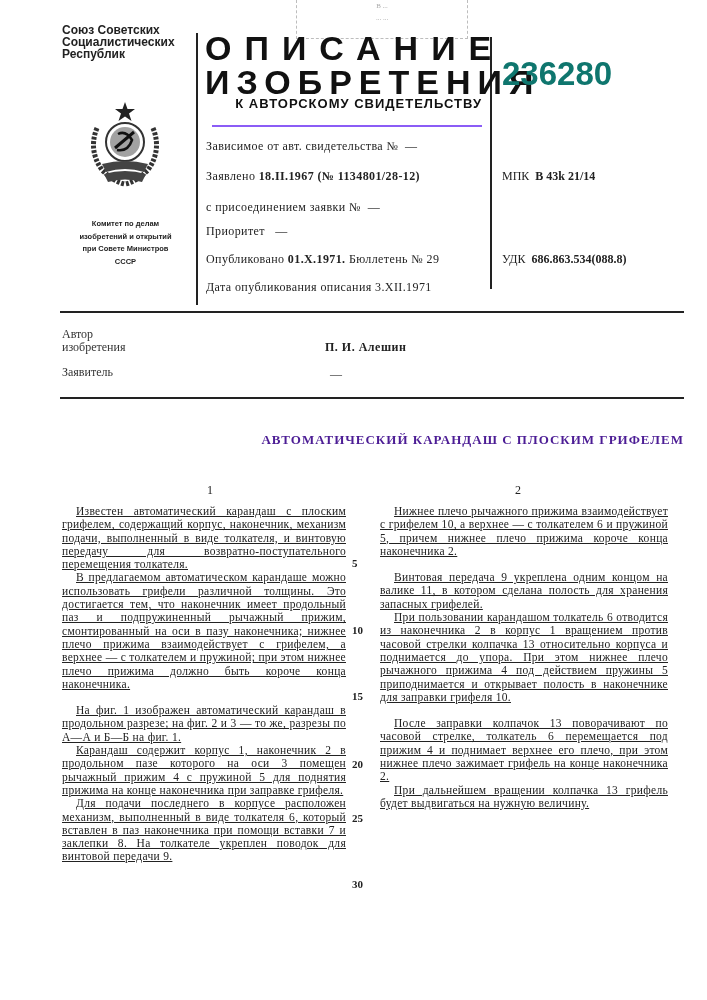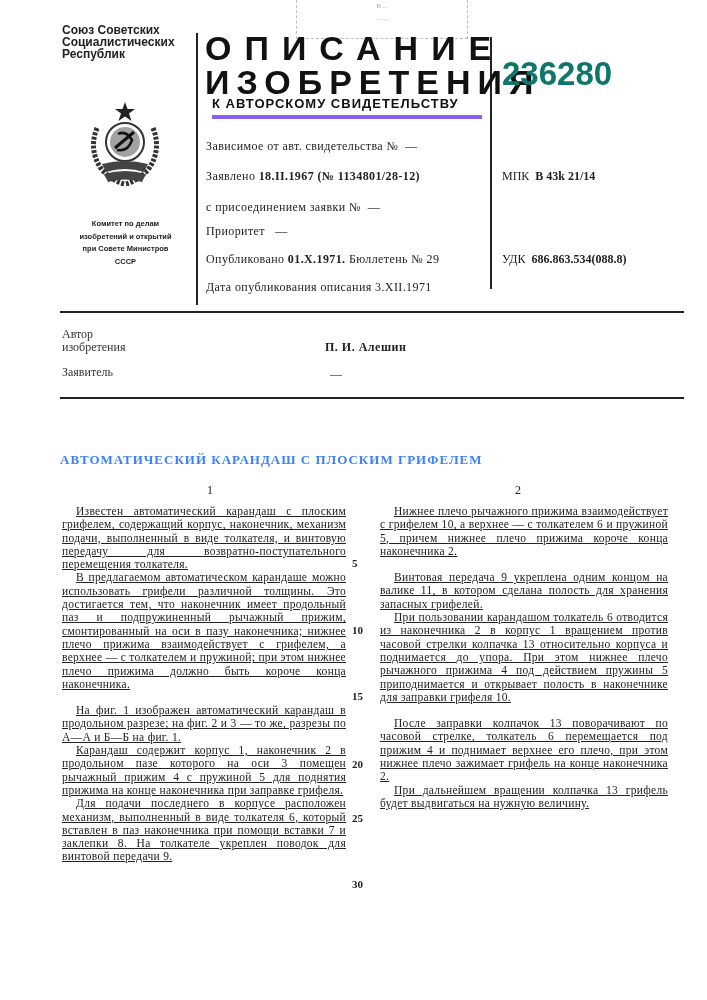--- a/index.html
+++ b/index.html
@@ -24,38 +24,38 @@
 
   
   .stamp { left: 296px; top: 0px; width: 170px; height: 38px; border: 1px dashed #888; border-top: none; opacity: .55;
     font-size: 7px; color: #666; text-align: center; line-height: 12px; }
 
   
   .title1 { left: 205px; top: 30px; width: 290px; font-family: "Liberation Sans", "DejaVu Sans", sans-serif;
     font-weight: bold; font-size: 34px; letter-spacing: 13px; line-height: 36px; color: #111; }
   .title2 { left: 205px; top: 64px; width: 290px; font-family: "Liberation Sans", "DejaVu Sans", sans-serif;
     font-weight: bold; font-size: 34px; letter-spacing: 7px; line-height: 36px; color: #111; }
-  .subtitle { left: 212px; top: 96px; width: 270px; text-align: left; font-family: "Liberation Sans", "DejaVu Sans", sans-serif;
-    font-weight: bold; font-size: 13px; letter-spacing: 1px; color: #111; border-bottom: 4px solid #8b5cf6; padding-bottom: 4px; }
+  .subtitle { left: 212px; top: 96px; width: 270px; text-align: right; font-family: "Liberation Sans", "DejaVu Sans", sans-serif;
+    font-weight: bold; font-size: 13px; letter-spacing: 1px; color: #111; border-bottom: 2px solid #8b5cf6; padding-bottom: 14px; }
   .patent-num { left: 502px; top: 11px; font-family: "Liberation Sans", "DejaVu Sans", sans-serif;
     font-weight: bold; font-size: 33px; color: #0f766e; letter-spacing: 0px; margin-top: 44px; }
 
   
   .meta { left: 206px; width: 290px; font-size: 12px; letter-spacing: 0.4px; color: #222; }
   .meta b { font-weight: bold; }
   .cls { left: 502px; font-size: 12px; color: #222; }
   .cls b { font-weight: bold; }
 
   
   .lbl { left: 62px; font-size: 12px; color: #333; line-height: 13px; }
   .author { left: 325px; top: 340px; font-size: 12px; font-weight: bold; color: #222; letter-spacing: .5px; }
   .applicant-val { left: 330px; top: 367px; font-size: 12px; color: #333; }
 
-  .doc-title { left: 60px; top: 452px; width: 624px; text-align: left; font-size: 13px; font-weight: bold;
-    letter-spacing: 1px; color: #3b82f6; }
+  .doc-title { left: 60px; top: 432px; width: 624px; text-align: right; font-size: 13px; font-weight: bold;
+    letter-spacing: 1px; color: #4c1d95; }
 
   .colnum { font-size: 12px; color: #222; text-align: center; }
   .col { font-size: 11.5px; line-height: 13.3px; color: #222; text-align: justify; letter-spacing: 0.3px; }
   .col p { margin: 0; text-indent: 14px; text-decoration: underline; }
   .col p.gap { margin-top: 13px; }
   .lineno { left: 352px; font-size: 11px; font-weight: bold; color: #222; width: 24px; text-align: left; }
 </style>
 </head>
 <body>
 

